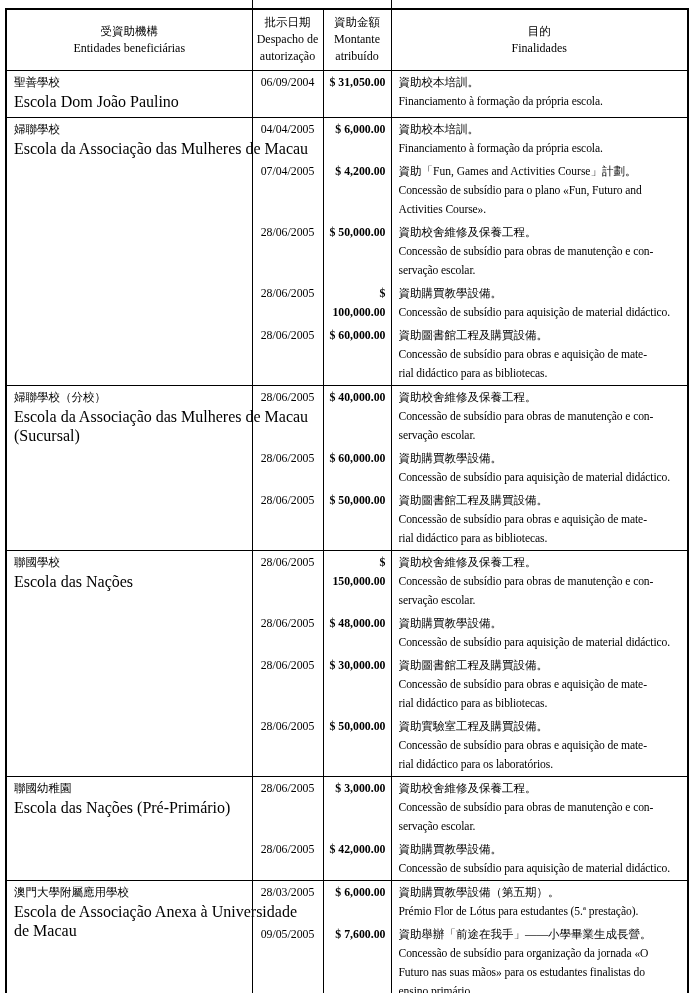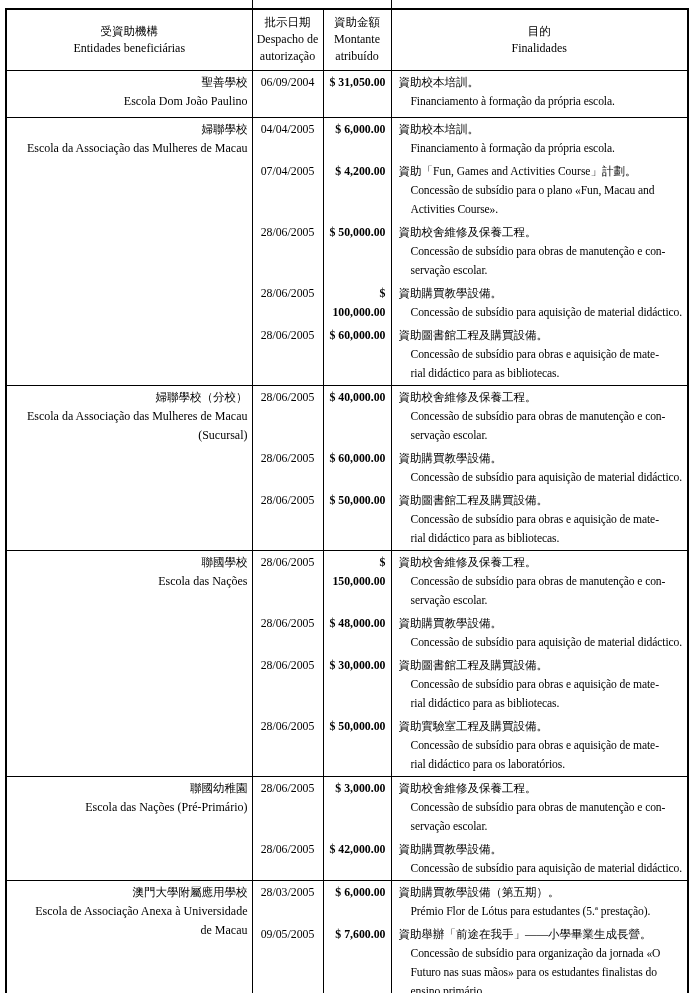--- a/index.html
+++ b/index.html
@@ -38,28 +38,28 @@
     text-align: center;
     vertical-align: middle;
     line-height: 17px;
     font-size: 12px;
     padding: 4px 2px 5px 2px;
     border-bottom: 1.5px solid #000;
   }
   .vline { border-left: 1px solid #000; }
   tr.group-start td { border-top: 1.5px solid #000; }
   td { line-height: 19px; font-size: 12px; }
-  td.c-entity { padding: 2px 4px 6px 7px; text-align: right; }
+  td.c-entity { padding: 2px 4px 6px 7px; }
   td.c-date   { text-align: center; padding: 2px 2px 4px 2px; font-size: 11.8px; }
   td.c-amt    { text-align: right;  padding: 2px 5px 0 2px; font-size: 11.8px; font-weight: bold; }
   td.c-fin    { padding: 2px 3px 2px 7px; }
   .zh { font-size: 11.5px; white-space: nowrap; overflow: hidden; }
-  .pt-line { white-space: nowrap; overflow: hidden; font-size: 11.6px; letter-spacing: -0.1px; margin-left: 12px; }
+  .pt-line { white-space: nowrap; overflow: hidden; font-size: 11.6px; letter-spacing: -0.1px; }
   .ent-zh { font-size: 11.5px; white-space: nowrap; }
-  .ent-pt { font-size: 12px; white-space: nowrap; }
+  .ent-pt { font-size: 16px; white-space: nowrap; }
   .hdr-zh { font-size: 11.5px; }
   .stub-row { position: relative; height: 14px; margin-left: 5px; }
   .stub { position: absolute; top: 0; width: 1px; height: 14px; background: #000; }
   .stub.s1 { left: 247px; }
   .stub.s2 { left: 386px; }
 </style>
 </head>
 <body>
 
 <div class="doc">
@@ -116,21 +116,21 @@
             <td class="c-fin vline">
               <div class="zh">資助校本培訓。</div>
               <div class="pt-line">Financiamento à formação da própria escola.</div>
             </td>
           </tr>
           <tr>
             <td class="c-date vline">07/04/2005</td>
             <td class="c-amt vline">$ 4,200.00</td>
             <td class="c-fin vline">
               <div class="zh">資助「Fun, Games and Activities Course」計劃。</div>
-              <div class="pt-line">Concessão de subsídio para o plano «Fun, Macau and</div>
+              <div class="pt-line">Concessão de subsídio para o plano «Fun, Futuro and</div>
               <div class="pt-line">Activities Course».</div>
             </td>
           </tr>
           <tr>
             <td class="c-date vline">28/06/2005</td>
             <td class="c-amt vline">$ 50,000.00</td>
             <td class="c-fin vline">
               <div class="zh">資助校舍維修及保養工程。</div>
               <div class="pt-line">Concessão de subsídio para obras de manutenção e con-</div>
               <div class="pt-line">servação escolar.</div>

